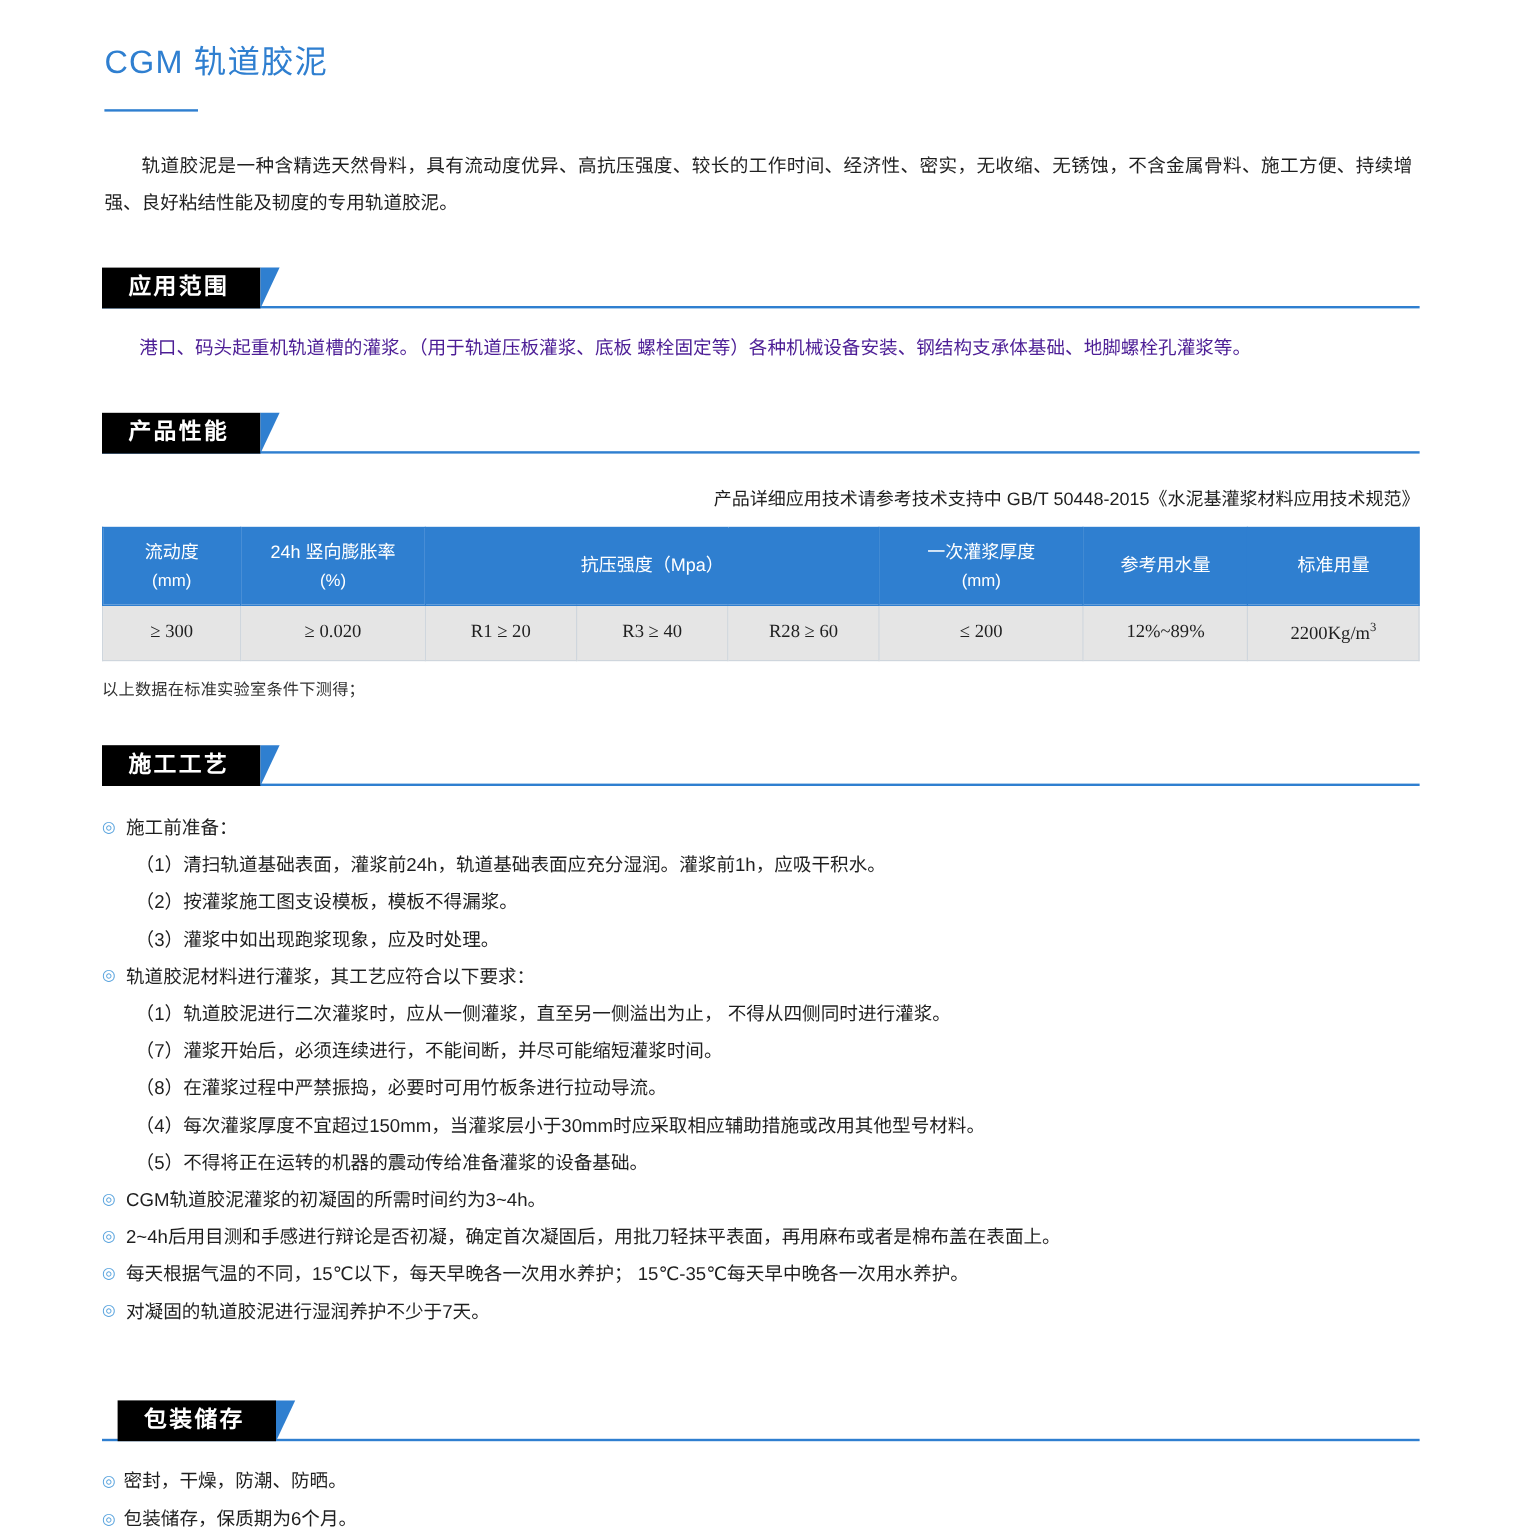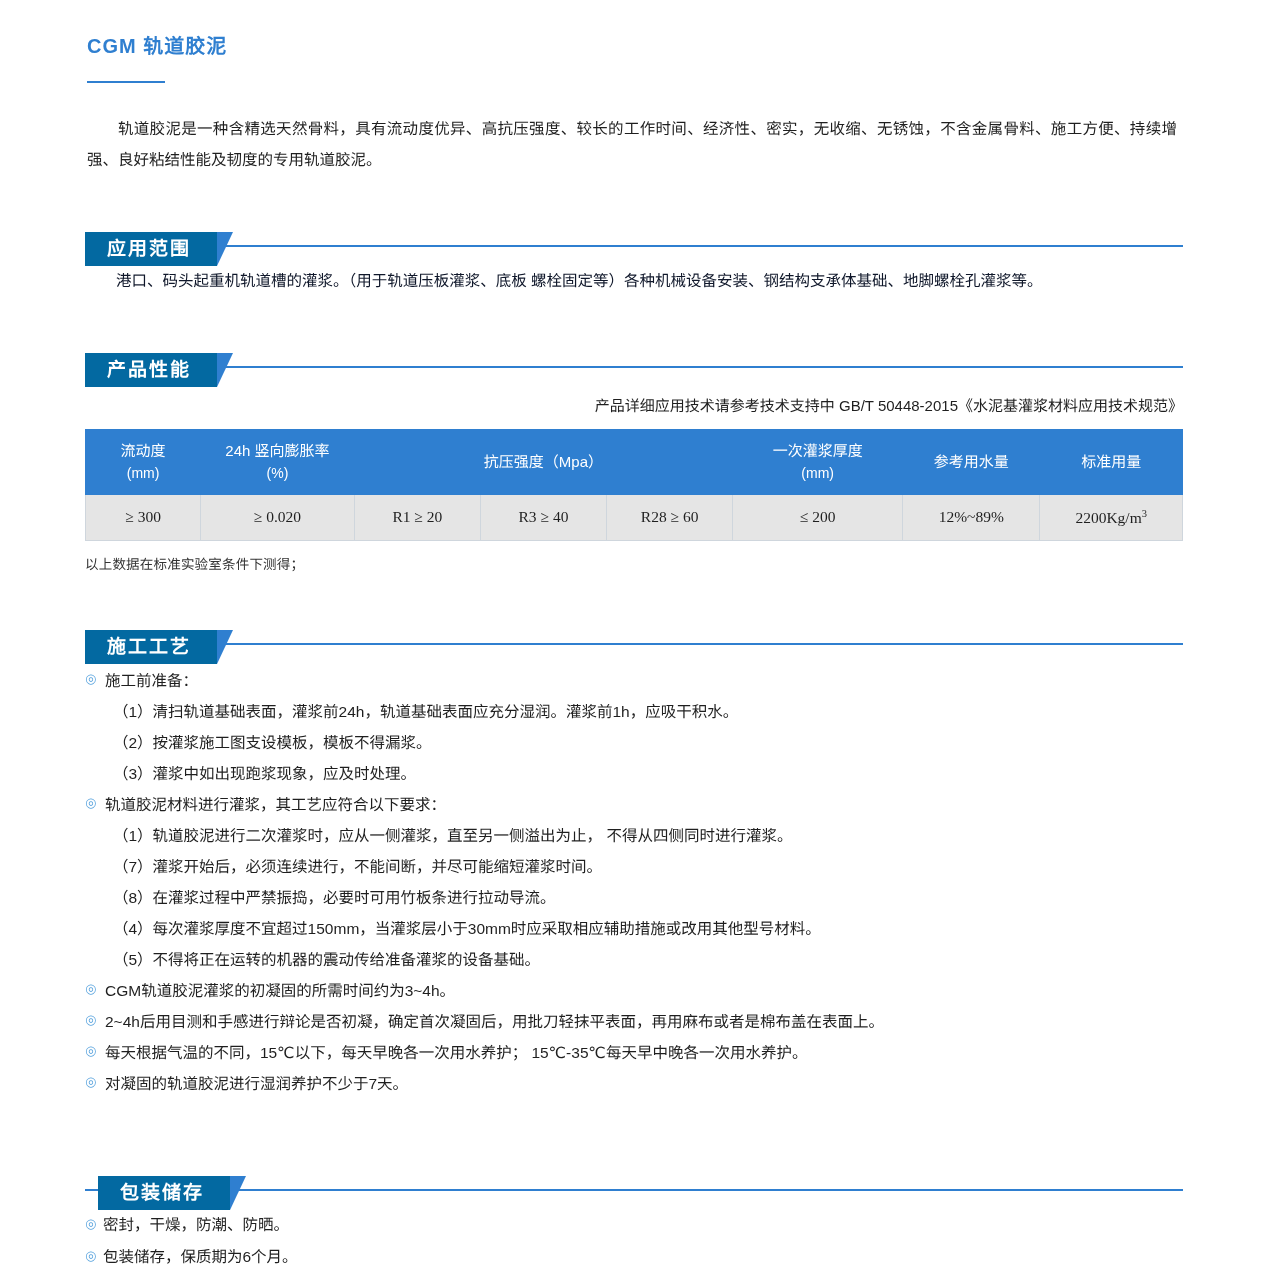--- a/index.html
+++ b/index.html
@@ -17,22 +17,22 @@
   .page {
     position: relative;
     width: 1283px;
     min-height: 1280px;
     box-sizing: border-box;
     padding: 18px 100px 30px 85px;
   }
 
   
   .doc-title {
-    font-size: 20px;
-    font-weight: bold;
+    font-size: 27px;
+    font-weight: normal;
     color: #2f7fd0;
     letter-spacing: 1px;
     margin: 12px 0 0 0;
     padding-left: 2px;
   }
   .title-rule {
     width: 78px;
     height: 2px;
     background: #2f7fd0;
     margin: 22px 0 0 2px;
@@ -51,29 +51,28 @@
 
   
   .section-head {
     position: relative;
     margin-top: 38px;
     height: 34px;
   }
   .section-head .tab {
     position: relative;
     display: inline-block;
-    background: #0369a1;
+    background: #000000;
     color: #ffffff;
     font-size: 19px;
     font-weight: bold;
     letter-spacing: 2px;
     line-height: 34px;
     padding: 0 26px 0 22px;
     z-index: 2;
-    margin-top: 19px;
   }
   .section-head .tab::after {
     content: "";
     position: absolute;
     right: -16px;
     top: 0;
     width: 0;
     height: 0;
     border-top: 34px solid #2f7fd0;
     border-right: 16px solid transparent;
@@ -84,21 +83,21 @@
     right: 0;
     bottom: 0;
     height: 2px;
     background: #2f7fd0;
     z-index: 1;
   }
 
   .section-body {
     font-size: 15.5px;
     line-height: 2.0;
-    color: #0f172a;
+    color: #4c1d95;
   }
   .section-body.app-range {
     margin-top: 18px;
     text-indent: 2em;
     text-align: justify;
     padding-right: 4px;
   }
 
   
   .table-note {

